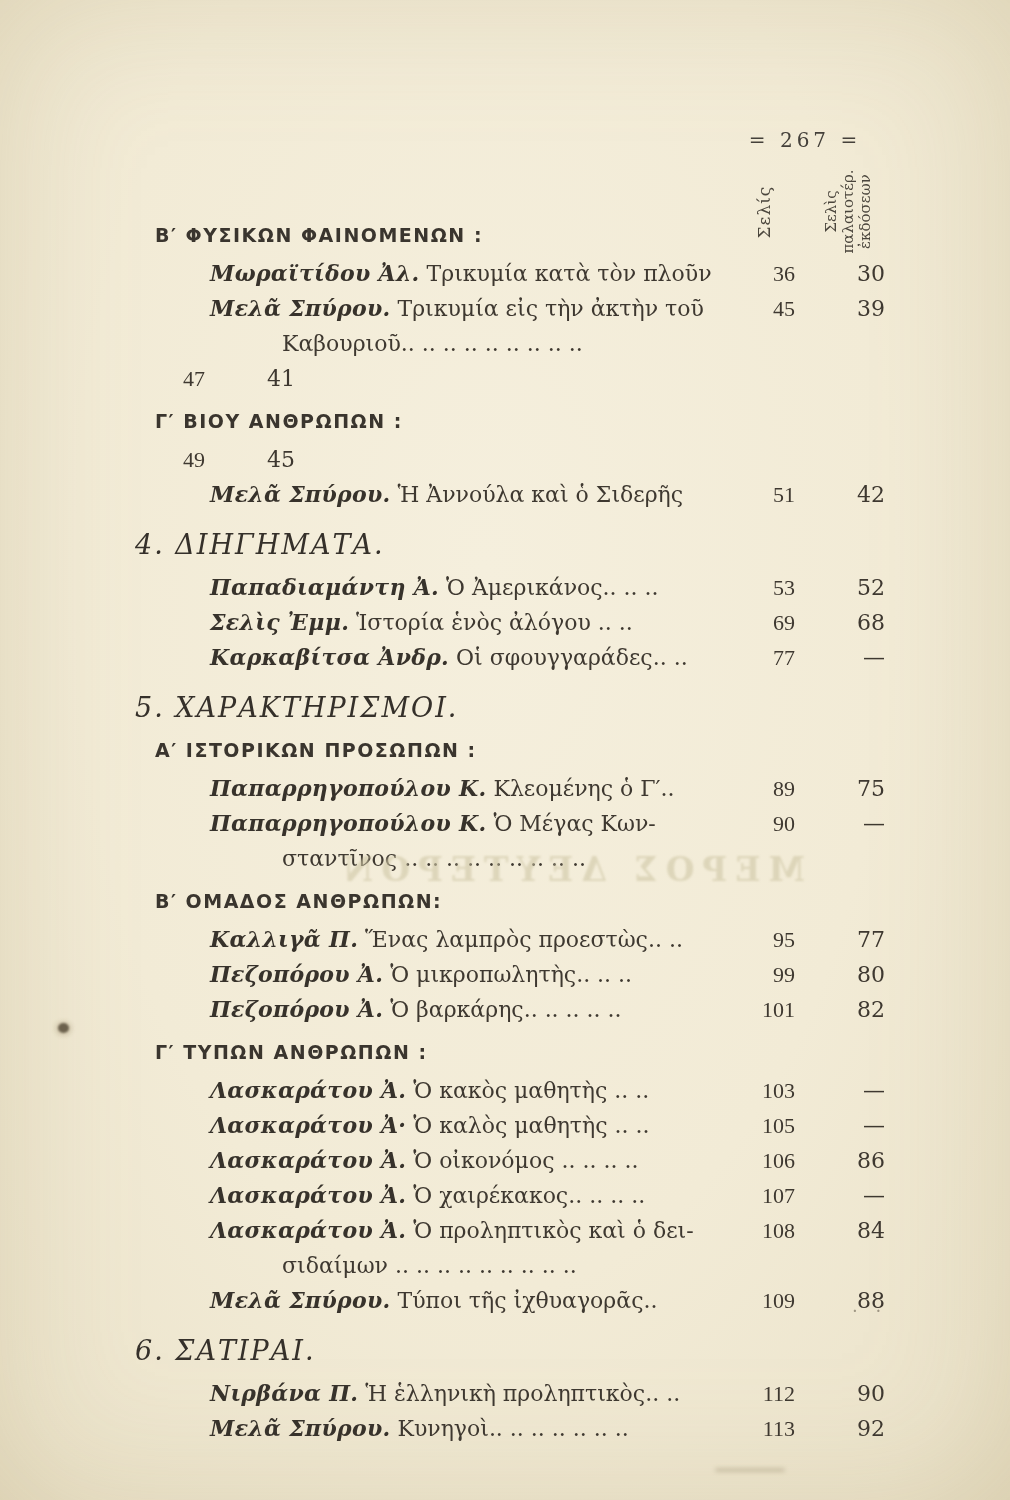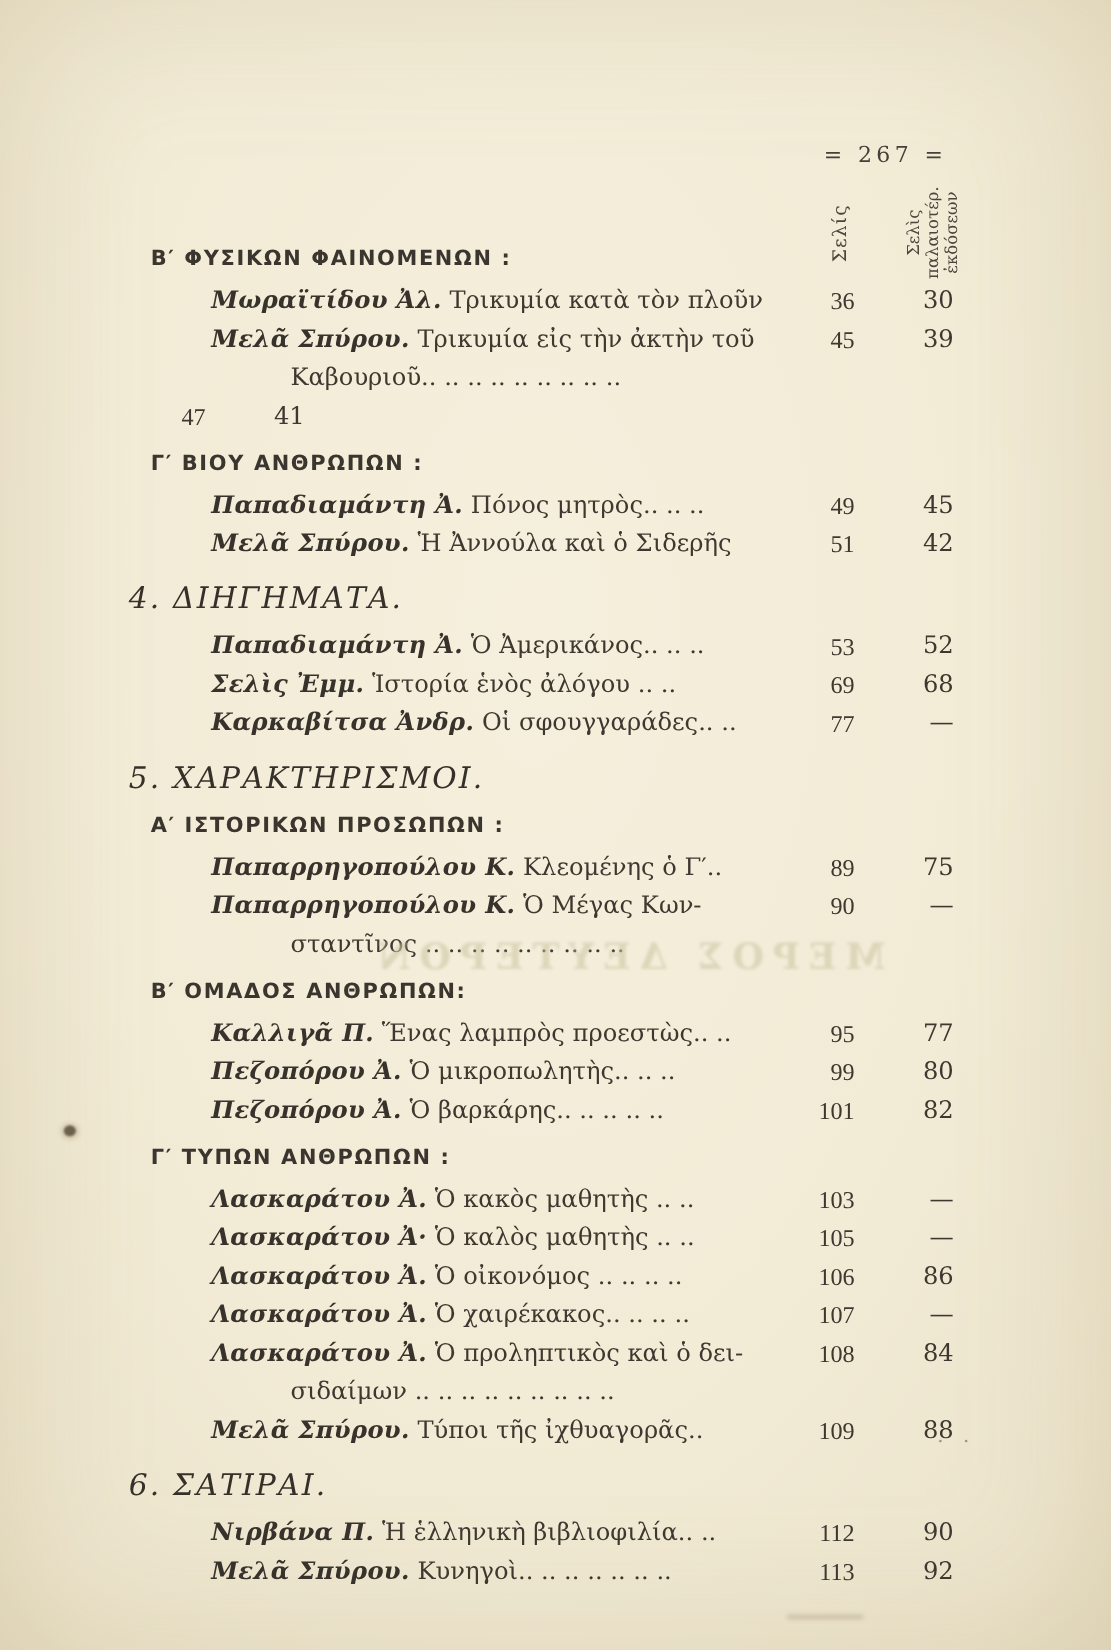--- a/index.html
+++ b/index.html
@@ -29,21 +29,21 @@
   }
   .colhead2{
     position:absolute;left:796px;top:152px;width:104px;height:118px;
     display:flex;align-items:center;justify-content:center;
   }
   .colhead2 .rot{
     transform:rotate(-90deg);font-size:15px;line-height:17px;color:#4a453c;
     text-align:center;white-space:nowrap;
   }
   
-  .toc{position:absolute;left:117px;top:210px;width:750px;}
+  .toc{position:absolute;left:135px;top:210px;width:750px;}
   .group-header{
     font-size:27px;line-height:34px;letter-spacing:2px;color:#35302a;
     margin:16px 0 8px 0;
     font-style:italic;
   }
   .sub-header{
     font-family:"DejaVu Sans", sans-serif;font-weight:bold;
     font-size:19px;line-height:26px;letter-spacing:1.5px;color:#3a352e;
     margin:12px 0 8px 20px;
   }
@@ -111,23 +111,20 @@
         </div>
         <div class="num n1">45</div>
         <div class="num n2">39</div>
       </div>
       <div class="row">
         <div class="num n1">47</div>
         <div class="num n2">41</div>
       </div>
       <div class="sub-header">Γ′ ΒΙΟΥ ΑΝΘΡΩΠΩΝ :</div>
       <div class="row">
-        <div class="etext">
-          <div class="line1"><span class="author">Παπαδιαμάντη Ἀ.</span><span class="title"> Πόνος μητρὸς.. .. ..</span></div>
-        </div>
         <div class="num n1">49</div>
         <div class="num n2">45</div>
       </div>
       <div class="row">
         <div class="etext">
           <div class="line1"><span class="author">Μελᾶ Σπύρου.</span><span class="title"> Ἡ Ἀννούλα καὶ ὁ Σιδερῆς</span></div>
         </div>
         <div class="num n1">51</div>
         <div class="num n2">42</div>
       </div>
@@ -232,21 +229,21 @@
       <div class="row">
         <div class="etext">
           <div class="line1"><span class="author">Μελᾶ Σπύρου.</span><span class="title"> Τύποι τῆς ἰχθυαγορᾶς..</span></div>
         </div>
         <div class="num n1">109</div>
         <div class="num n2">88</div>
       </div>
       <div class="group-header">6. ΣΑΤΙΡΑΙ.</div>
       <div class="row">
         <div class="etext">
-          <div class="line1"><span class="author">Νιρβάνα Π.</span><span class="title"> Ἡ ἑλληνικὴ βιβλιοφιλία.. ..</span></div>
+          <div class="line1"><span class="author">Νιρβάνα Π.</span><span class="title"> Ἡ ἑλληνικὴ προληπτικὸς.. ..</span></div>
         </div>
         <div class="num n1">112</div>
         <div class="num n2">90</div>
       </div>
       <div class="row">
         <div class="etext">
           <div class="line1"><span class="author">Μελᾶ Σπύρου.</span><span class="title"> Κυνηγοὶ.. .. .. .. .. .. ..</span></div>
         </div>
         <div class="num n1">113</div>
         <div class="num n2">92</div>

